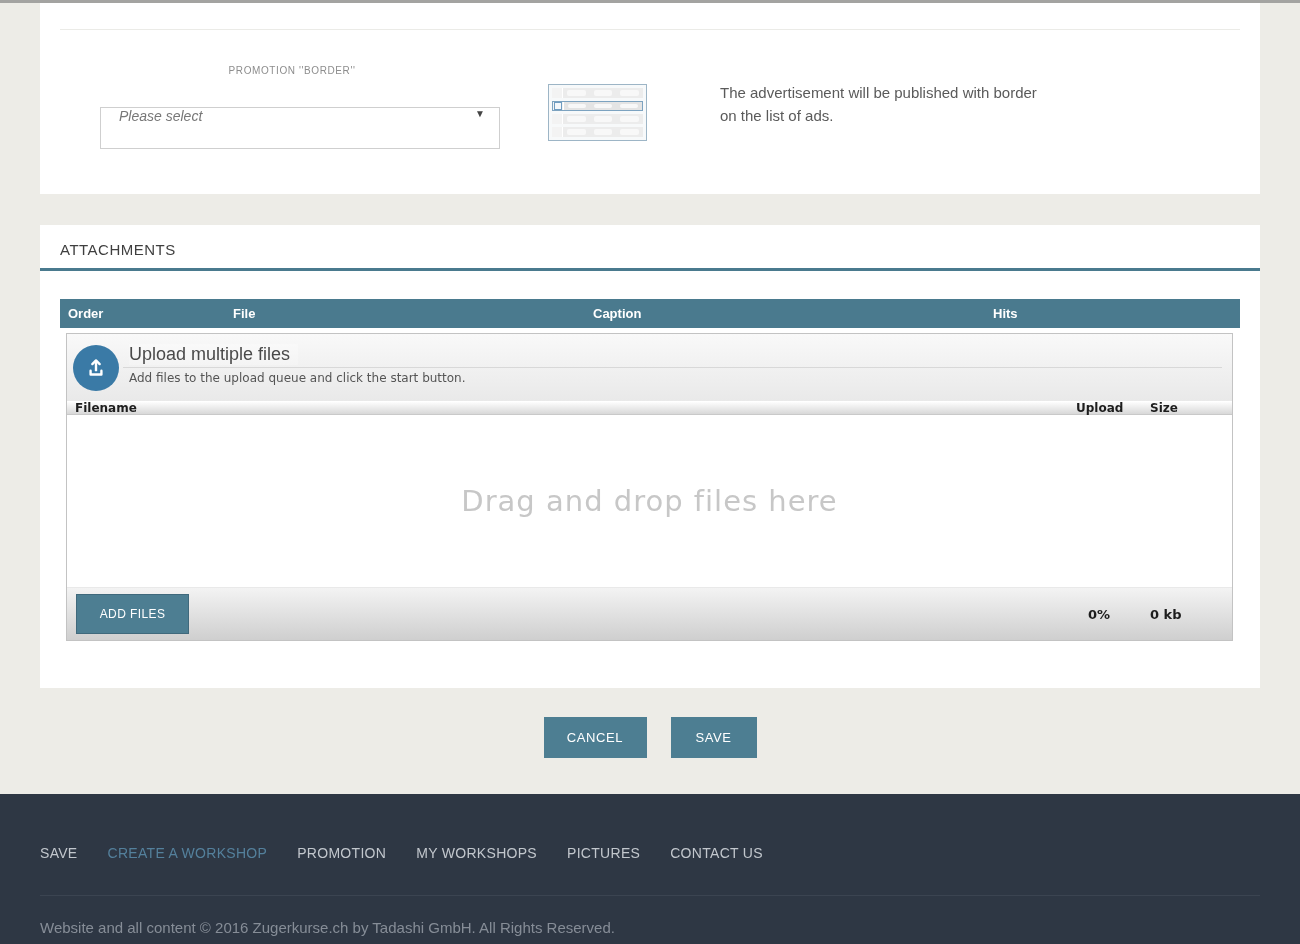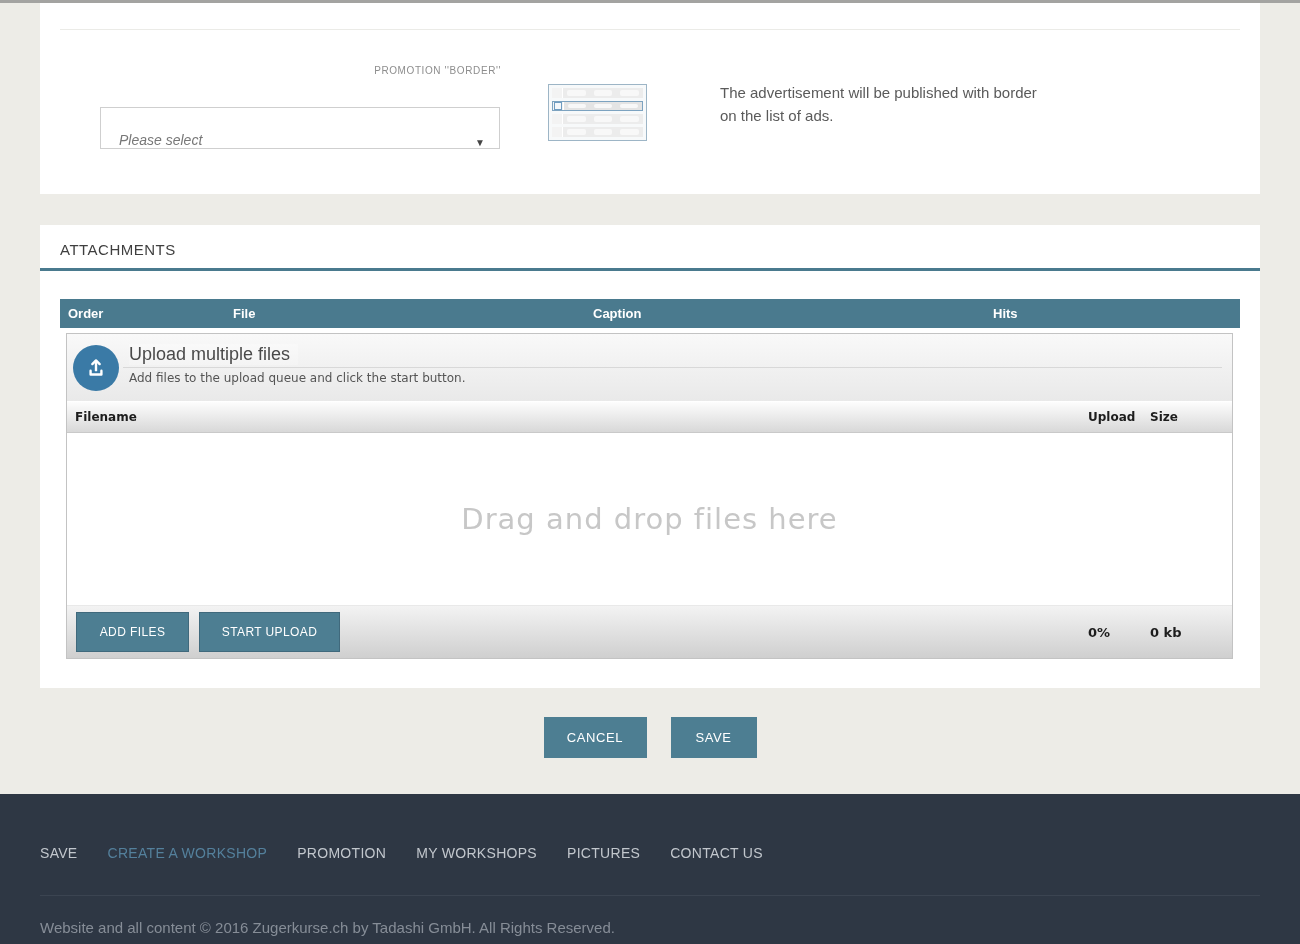--- a/index.html
+++ b/index.html
@@ -14,28 +14,28 @@
 
   .panel {
     width:1220px; margin:0 auto 0 40px;
     background: var(--panel-bg, #ffffff);
   }
 
   
   .panel-promo { height:191px; position:relative; }
   .promo-divider { position:absolute; left:20px; right:20px; top:26px; border-top:1px solid #ebebe7; }
   .promo-label {
-    position:absolute; left:61px; top:62px; width:400px;
-    text-align:right; font-size:10px; letter-spacing:0.6px;
+    position:absolute; left:52px; top:62px; width:400px;
+    text-align:center; font-size:10px; letter-spacing:0.6px;
     color:#8d8d8d;
   }
   .promo-select {
     position:absolute; left:60px; top:104px; width:400px; height:42px;
     background:#fff; border:1px solid #cfcfcf;
-    display:flex; align-items:flex-end; cursor:pointer;gap:15px;
+    display:flex; align-items:flex-start; cursor:pointer;gap:15px;
   }
   .promo-select .value { font-style:italic; color:#777; font-size:14px; padding-left:18px; flex:1; }
   .promo-select .chev { font-size:10px; color:#444; padding-right:14px; }
   .promo-thumb {
     position:absolute; left:508px; top:81px; width:99px; height:57px;
     border:1px solid #9db5c6; background:#f7f9fa; padding:3px 3px;
     display:flex; flex-direction:column; justify-content:space-between;
   }
   .thumb-row { height:10px; display:flex; background:#ececec; position:relative; }
   .thumb-row .c0 { width:11px; background:#f3f3f3; border-right:1px solid #fff; }
@@ -75,24 +75,24 @@
   .up-circle {
     position:absolute; left:6px; top:11px; width:46px; height:46px; border-radius:50%;
     background: var(--upload-circle-blue, #3a7aa6);
     display:flex; align-items:center; justify-content:center;
   }
   .up-title { position:absolute; left:62px; top:10px; font-size:18px; color:#4a4a4a;
     font-family:"Liberation Sans", sans-serif; background:linear-gradient(#f9f9f9,#f4f4f4); padding-right:8px; }
   .up-sub { position:absolute; left:62px; top:37px; font-size:12px; color:#555;
     font-family:"DejaVu Sans", sans-serif; }
   .queue-head {
-    height:32px; display:flex; align-items:center; padding:0 0 0 8px;
+    height:14px; display:flex; align-items:center; padding:0 0 0 8px;
     background:linear-gradient(#fdfdfd, #d8d8d8);
     border-top:1px solid #fff; border-bottom:1px solid #c9c9c9;
-    font-family:"DejaVu Sans", sans-serif; font-size:12px; font-weight:bold; color:#1d1d1d;
+    font-family:"DejaVu Sans", sans-serif; font-size:12px; font-weight:bold; color:#1d1d1d;gap:12px;
   }
   .queue-head .qh-filename { flex:1; }
   .queue-head .qh-status { width:62px; }
   .queue-head .qh-size { width:82px; }
   .dropzone {
     height:172px; background:#fff;
     display:flex; align-items:center; justify-content:center;
   }
   .dropzone .dz-text {
     font-family:"DejaVu Sans", sans-serif; font-size:29px; letter-spacing:1px;
@@ -212,21 +212,20 @@
       <div class="qh-status">Upload</div>
       <div class="qh-size">Size</div>
     </div>
 
     <div class="dropzone">
       <span class="dz-text">Drag and drop files here</span>
     </div>
 
     <div class="up-toolbar">
       <button class="up-btn btn-addfiles">ADD FILES</button>
-      <button class="up-btn btn-startupload">START UPLOAD</button>
       <div class="spacer"></div>
       <div class="up-stat stat-percent">0%</div>
       <div class="up-stat stat-size">0 kb</div>
     </div>
   </div>
 </div>
 
 <div class="actions">
   <button class="action-btn btn-cancel">CANCEL</button>
   <button class="action-btn btn-save">SAVE</button>

